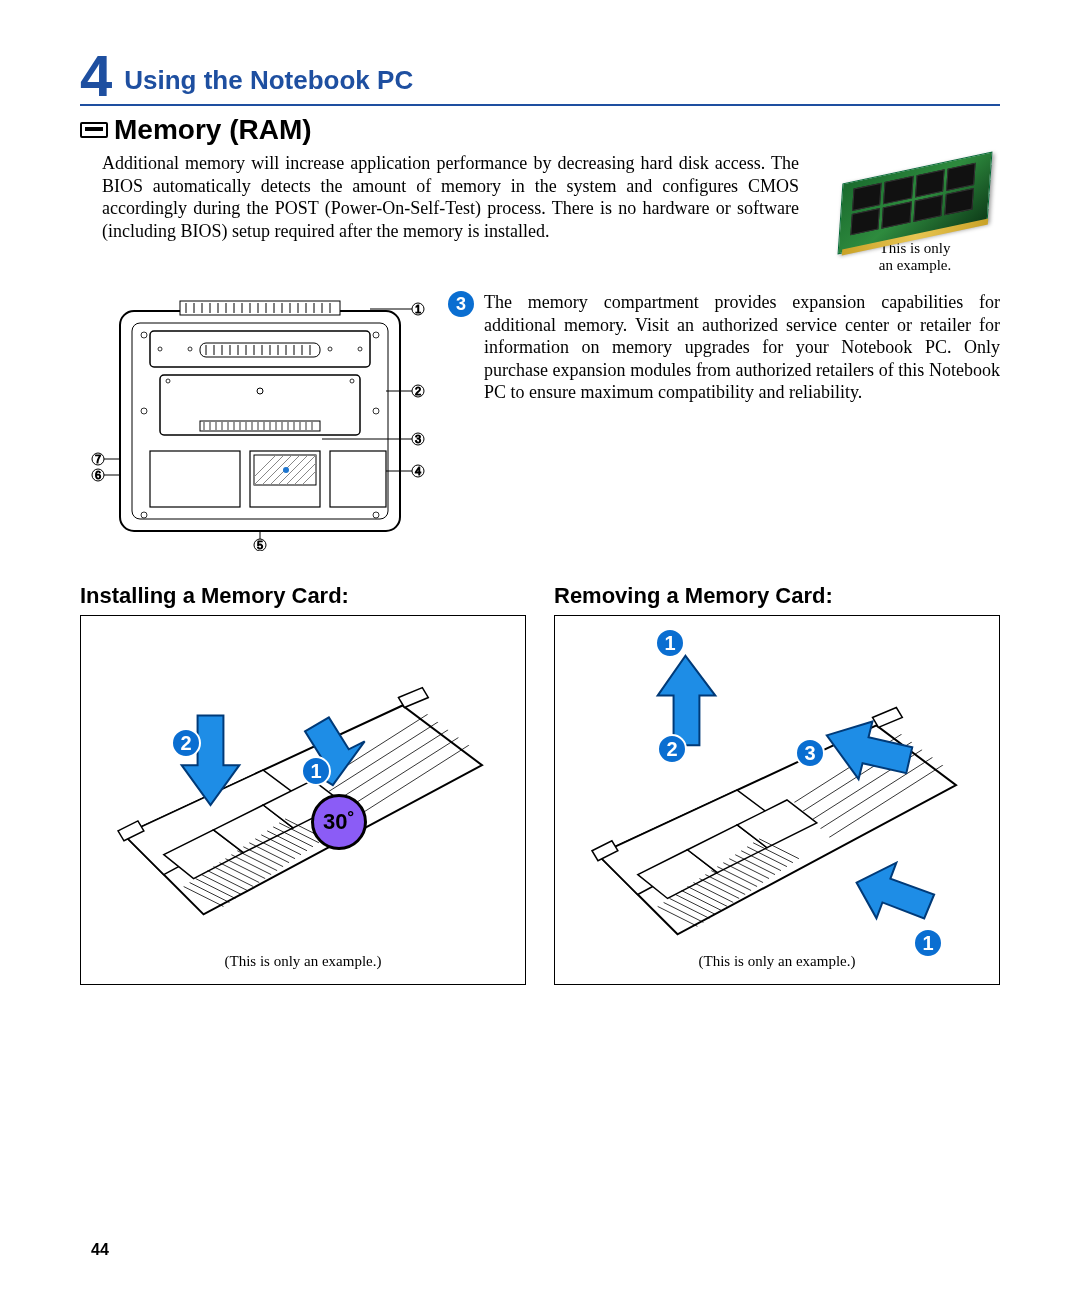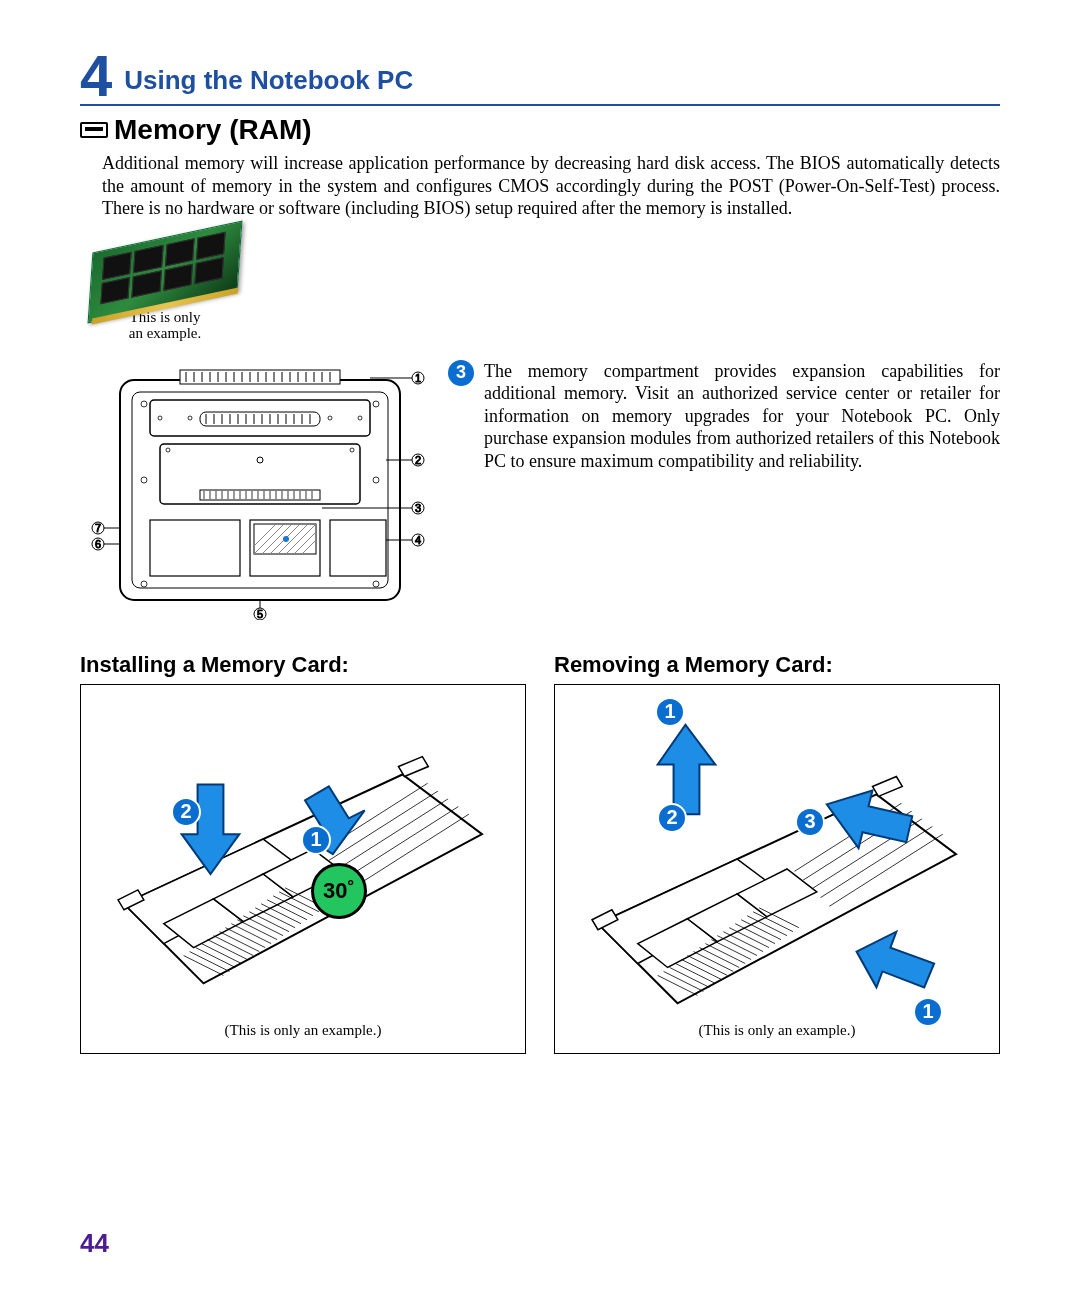--- a/index.html
+++ b/index.html
@@ -58,22 +58,21 @@
   }
   .section-title {
     font-family: Arial, Helvetica, sans-serif;
     font-size: 28px;
     font-weight: bold;
     color: #000;
   }
   .intro-block {
     display: flex;
     align-items: flex-start;
-    gap: 1px;
-    flex-direction: column;
+    gap: 31px;
   }
   .intro-text {
     font-size: 18px;
     text-align: justify;
     line-height: 1.25;
     flex: 1;
     padding-left: 22px;
   }
   .ram-photo-wrap {
     width: 170px;
@@ -179,45 +178,45 @@
   .fig-caption {
     position: absolute;
     bottom: 14px;
     left: 0; right: 0;
     text-align: center;
     font-size: 15px;
   }
   .page-num {
     position: absolute;
     bottom: 48px;
-    left: 80px;
+    left: 91px;
     font-family: Arial, Helvetica, sans-serif;
-    font-size: 26px;
-    font-weight: bold;
-    color: #4c1d95;
+    font-size: 16px;
+    font-weight: bold;
+    color: #000000;
   }
   .badge-in-fig {
     position: absolute;
     width: 30px; height: 30px;
     border-radius: 50%;
     background: #0a6ed1;
     border: 2px solid #fff;
     color: #fff;
     font-family: Arial, sans-serif;
     font-weight: bold;
     font-size: 20px;
     display: flex;
     align-items: center;
     justify-content: center;
   }
   .angle-badge {
     position: absolute;
     width: 56px; height: 56px;
     border-radius: 50%;
-    background: #22c55e;
+    background: #8b5cf6;
     border: 3px solid #000;
     color: #000;
     font-family: Arial, sans-serif;
     font-weight: bold;
     font-size: 22px;
     display: flex;
     align-items: center;
     justify-content: center;
   }
 </style>

